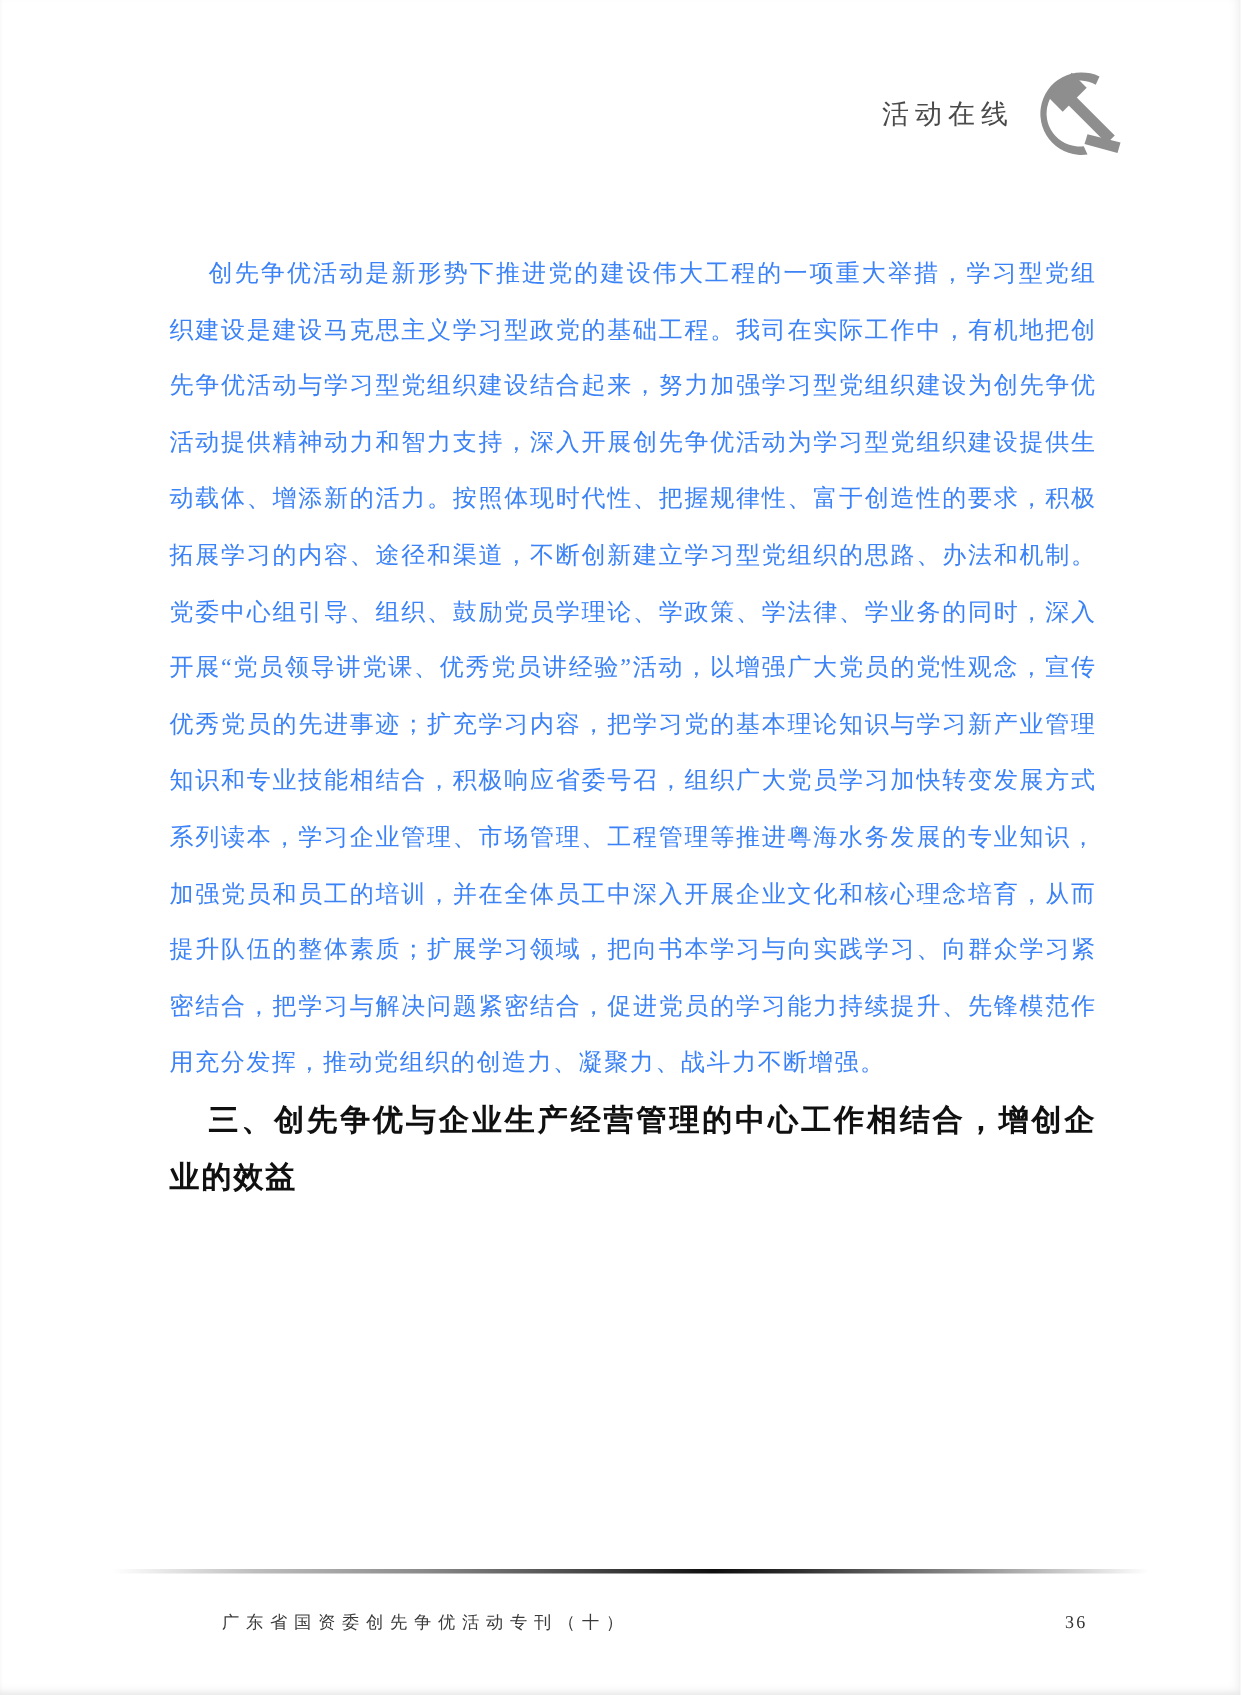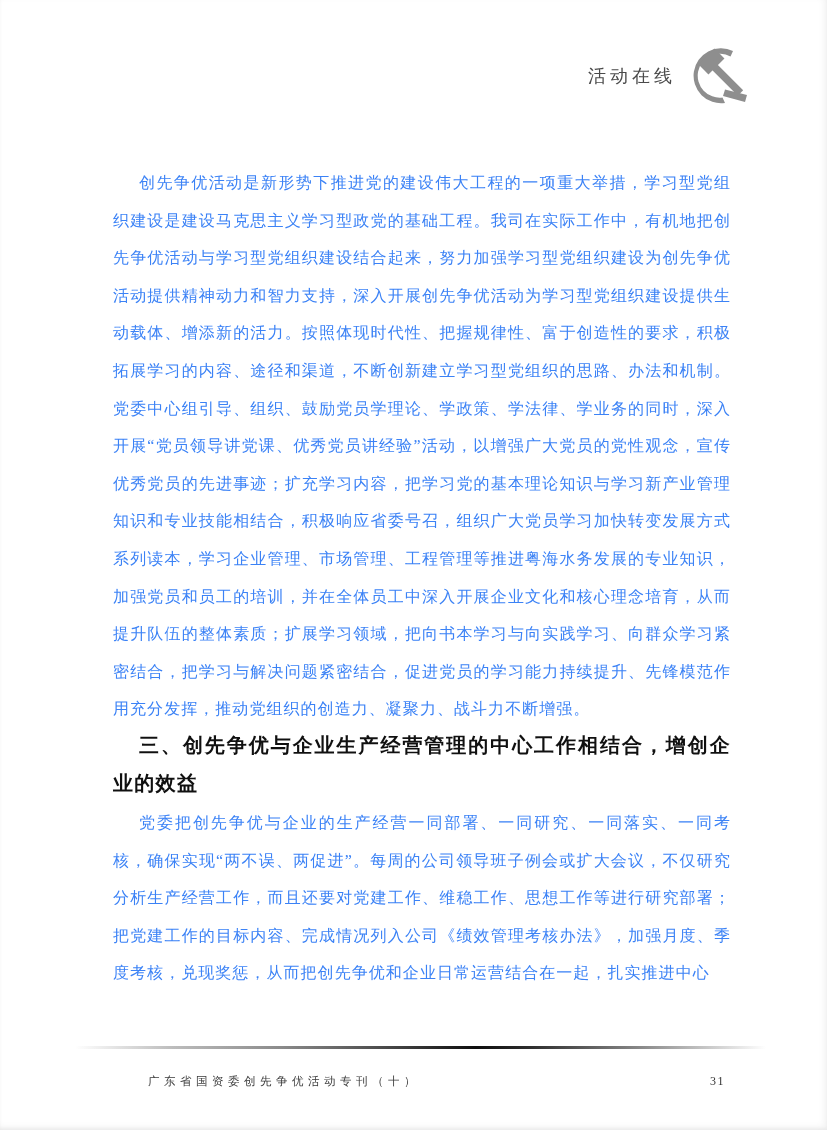--- a/index.html
+++ b/index.html
@@ -50,21 +50,21 @@
     margin: 0;
     font-size: 16px;
     letter-spacing: 1.05px;
     line-height: 37.6px;
     text-align: justify;
     text-indent: 26px;
     color: #3b82f6;
   }
   .article h2.section-heading {
     margin: 0;
-    font-family: Liberation Mono, monospace;
+    font-family: Liberation Serif, serif;
     font-weight: bold;
     font-size: 20px;
     letter-spacing: 1.3px;
     line-height: 38px;
     text-align: justify;
     text-indent: 26px;
     color: #101010;
   }
 
   
@@ -121,22 +121,21 @@
         <path d="M14.5 23.5 L30.5 7.5" stroke="#8e8e8e" stroke-width="14" fill="none"></path>
 
         <path d="M21 16.5 L51.5 47" stroke="#8e8e8e" stroke-width="7.5" fill="none"></path>
       </svg>
     </span>
   </div>
 
   <div class="article">
     <p class="body-para">创先争优活动是新形势下推进党的建设伟大工程的一项重大举措，学习型党组织建设是建设马克思主义学习型政党的基础工程。我司在实际工作中，有机地把创先争优活动与学习型党组织建设结合起来，努力加强学习型党组织建设为创先争优活动提供精神动力和智力支持，深入开展创先争优活动为学习型党组织建设提供生动载体、增添新的活力。按照体现时代性、把握规律性、富于创造性的要求，积极拓展学习的内容、途径和渠道，不断创新建立学习型党组织的思路、办法和机制。党委中心组引导、组织、鼓励党员学理论、学政策、学法律、学业务的同时，深入开展“党员领导讲党课、优秀党员讲经验”活动，以增强广大党员的党性观念，宣传优秀党员的先进事迹；扩充学习内容，把学习党的基本理论知识与学习新产业管理知识和专业技能相结合，积极响应省委号召，组织广大党员学习加快转变发展方式系列读本，学习企业管理、市场管理、工程管理等推进粤海水务发展的专业知识，加强党员和员工的培训，并在全体员工中深入开展企业文化和核心理念培育，从而提升队伍的整体素质；扩展学习领域，把向书本学习与向实践学习、向群众学习紧密结合，把学习与解决问题紧密结合，促进党员的学习能力持续提升、先锋模范作用充分发挥，推动党组织的创造力、凝聚力、战斗力不断增强。</p>
     <h2 class="section-heading">三、创先争优与企业生产经营管理的中心工作相结合，增创企业的效益</h2>
-    <p class="body-para">党委把创先争优与企业的生产经营一同部署、一同研究、一同落实、一同考核，确保实现“两不误、两促进”。每周的公司领导班子例会或扩大会议，不仅研究分析生产经营工作，而且还要对党建工作、维稳工作、思想工作等进行研究部署；把党建工作的目标内容、完成情况列入公司《绩效管理考核办法》，加强月度、季度考核，兑现奖惩，从而把创先争优和企业日常运营结合在一起，扎实推进中心</p>
   </div>
 
   <div class="footer-rule"></div>
 
   <div class="footer-journal">广东省国资委创先争优活动专刊（十）</div>
 
-  <div class="footer-page-number">31</div>
+  <div class="footer-page-number">36</div>
 
 </div>
 
 </body></html>

